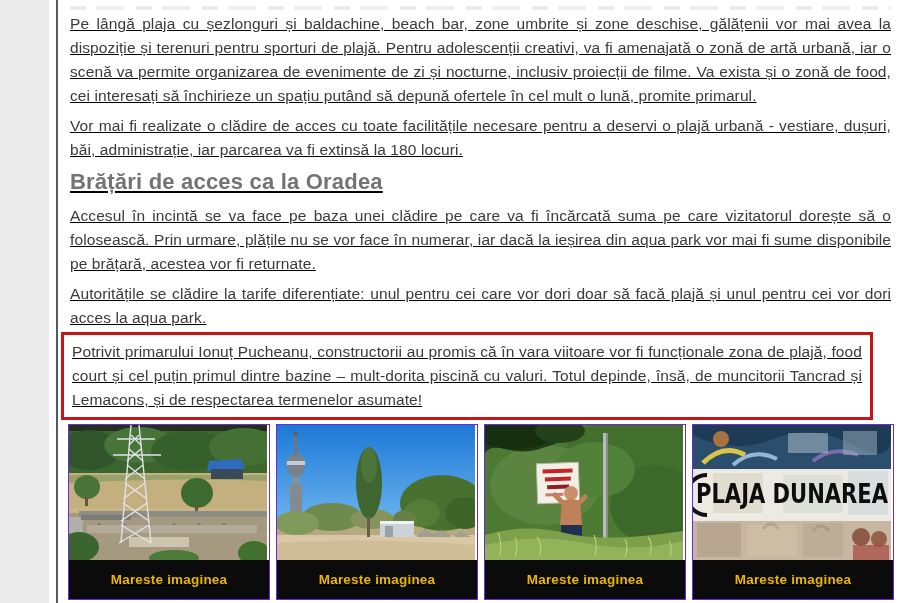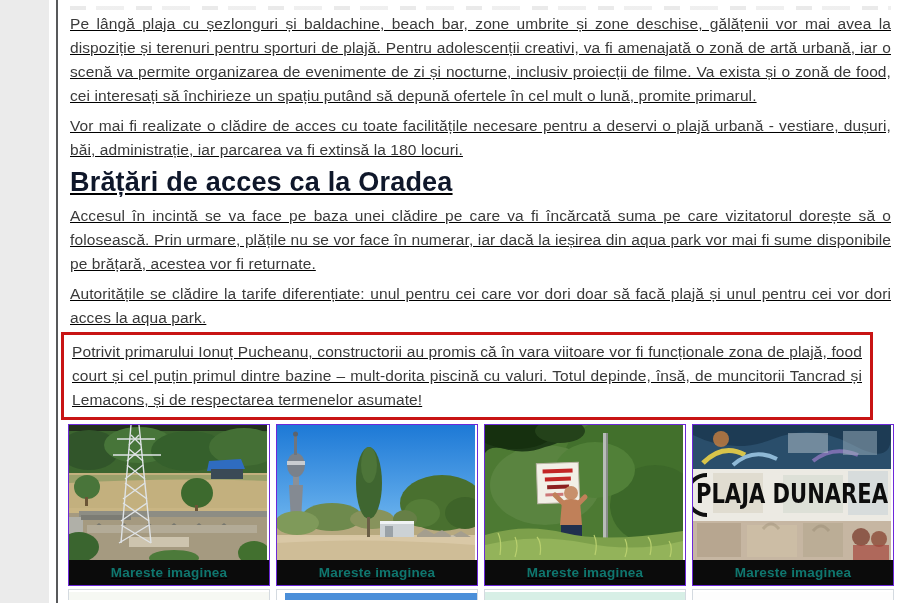--- a/index.html
+++ b/index.html
@@ -20,37 +20,37 @@
   .clipped-line{
     height:4px;overflow:hidden;margin:0 0 2px 0;opacity:.55;
     background:repeating-linear-gradient(90deg,#d9d9d9 0 16px,transparent 16px 26px,#e3e3e3 26px 54px,transparent 54px 66px);
   }
   p.body-par{
     margin:0 0 6px 0;font-size:15.5px;line-height:24px;color:#3a3a3a;
     text-align:justify;letter-spacing:.1px;
   }
   p.tight{margin-bottom:2px;}
   h2.section-heading{
-    margin:2px 0 8px 0;font-size:27px;line-height:28px;color:#0f172a;
+    margin:2px 0 8px 0;font-size:22px;line-height:28px;color:#737373;
     font-weight:800;letter-spacing:.2px;
   }
   .highlight-box{
     border:3px solid #c81414;padding:5px 8px;margin:0 0 0 -9px;width:812px;
     box-sizing:border-box;
   }
   .highlight-box p{margin:0;}
   .gallery{
     display:flex;gap:6px;margin-top:4px;width:820px;margin-left:-2px;
   }
   .gallery-item{
     width:200px;border:1px solid #6d28d9;background:#fff;cursor:pointer;flex:0 0 auto;
   }
   .thumb{display:block;width:198px;height:135px;}
   .caption-bar{
-    height:25px;background:#0b0b0b;color:#0f766e;display:flex;
+    height:39px;background:#0b0b0b;color:#eab308;display:flex;
     align-items:center;justify-content:center;font-size:13.5px;font-weight:bold;
     letter-spacing:.2px;
   }
   .gallery.slivers{margin-top:3px;}
   .sliver{
     width:200px;height:10px;border:1px solid #d4dae0;border-bottom:none;
     flex:0 0 auto;position:relative;overflow:hidden;
   }
   .sliver .fill{position:absolute;left:0;top:2px;right:0;bottom:0;}
   .sliver.s2 .fill{left:8px;top:3px;}

